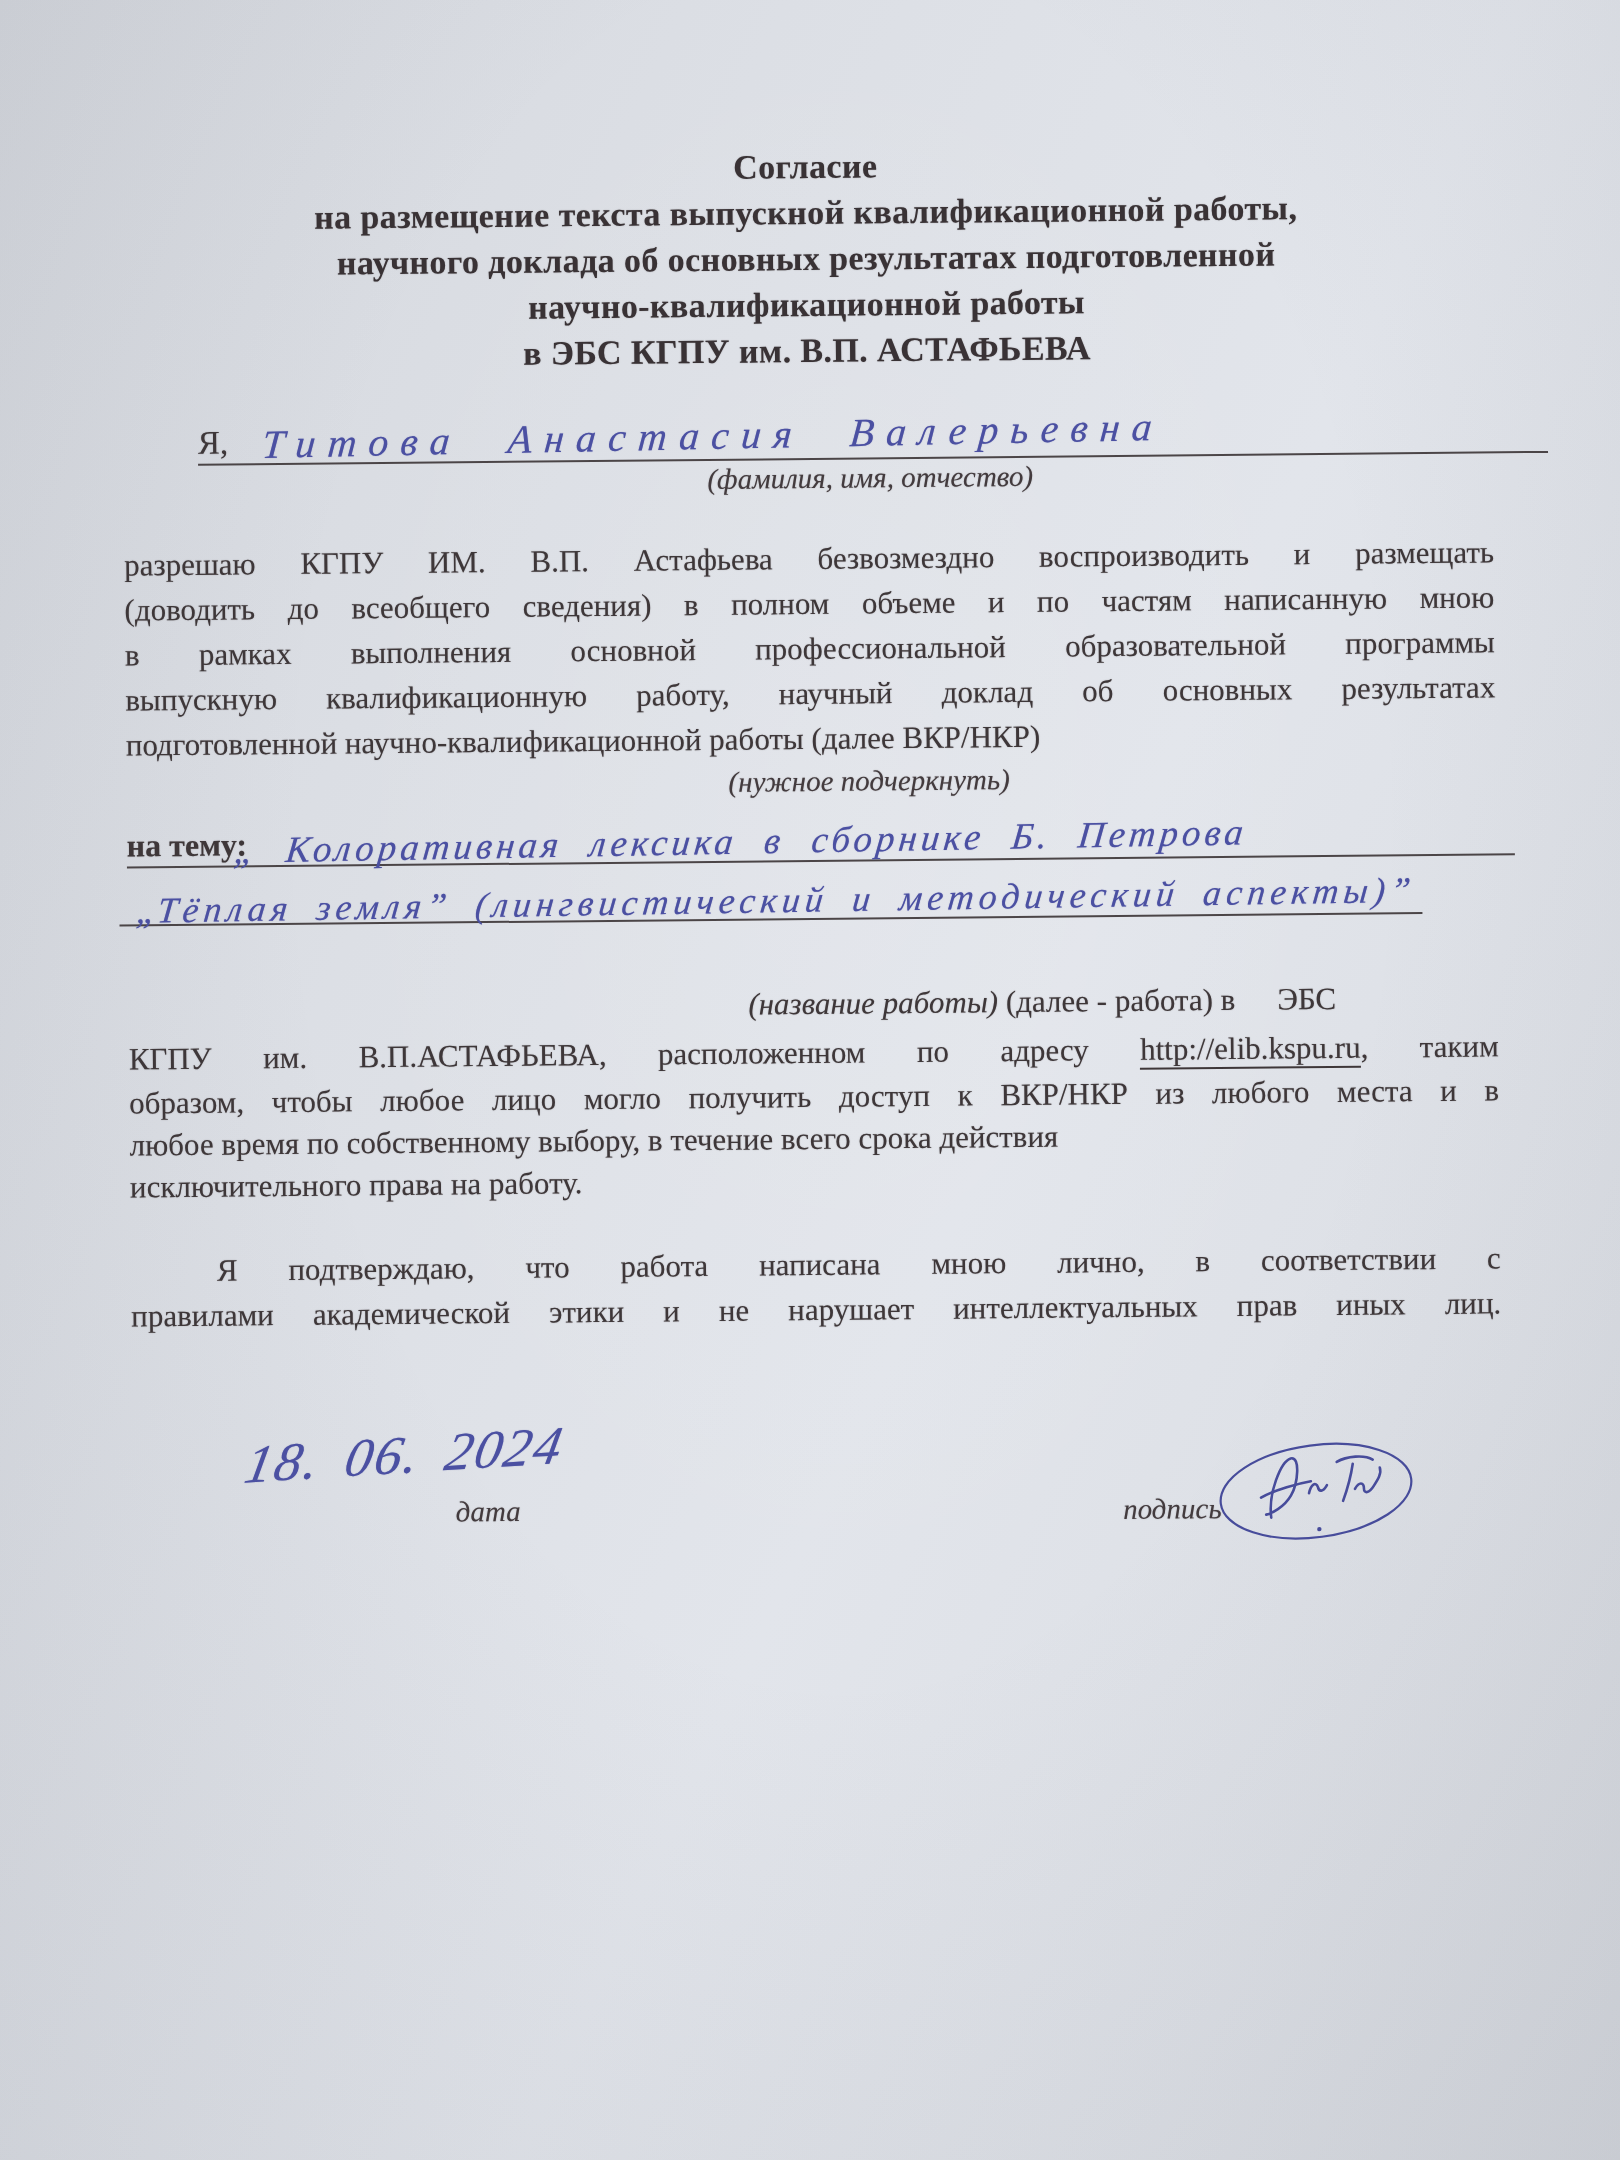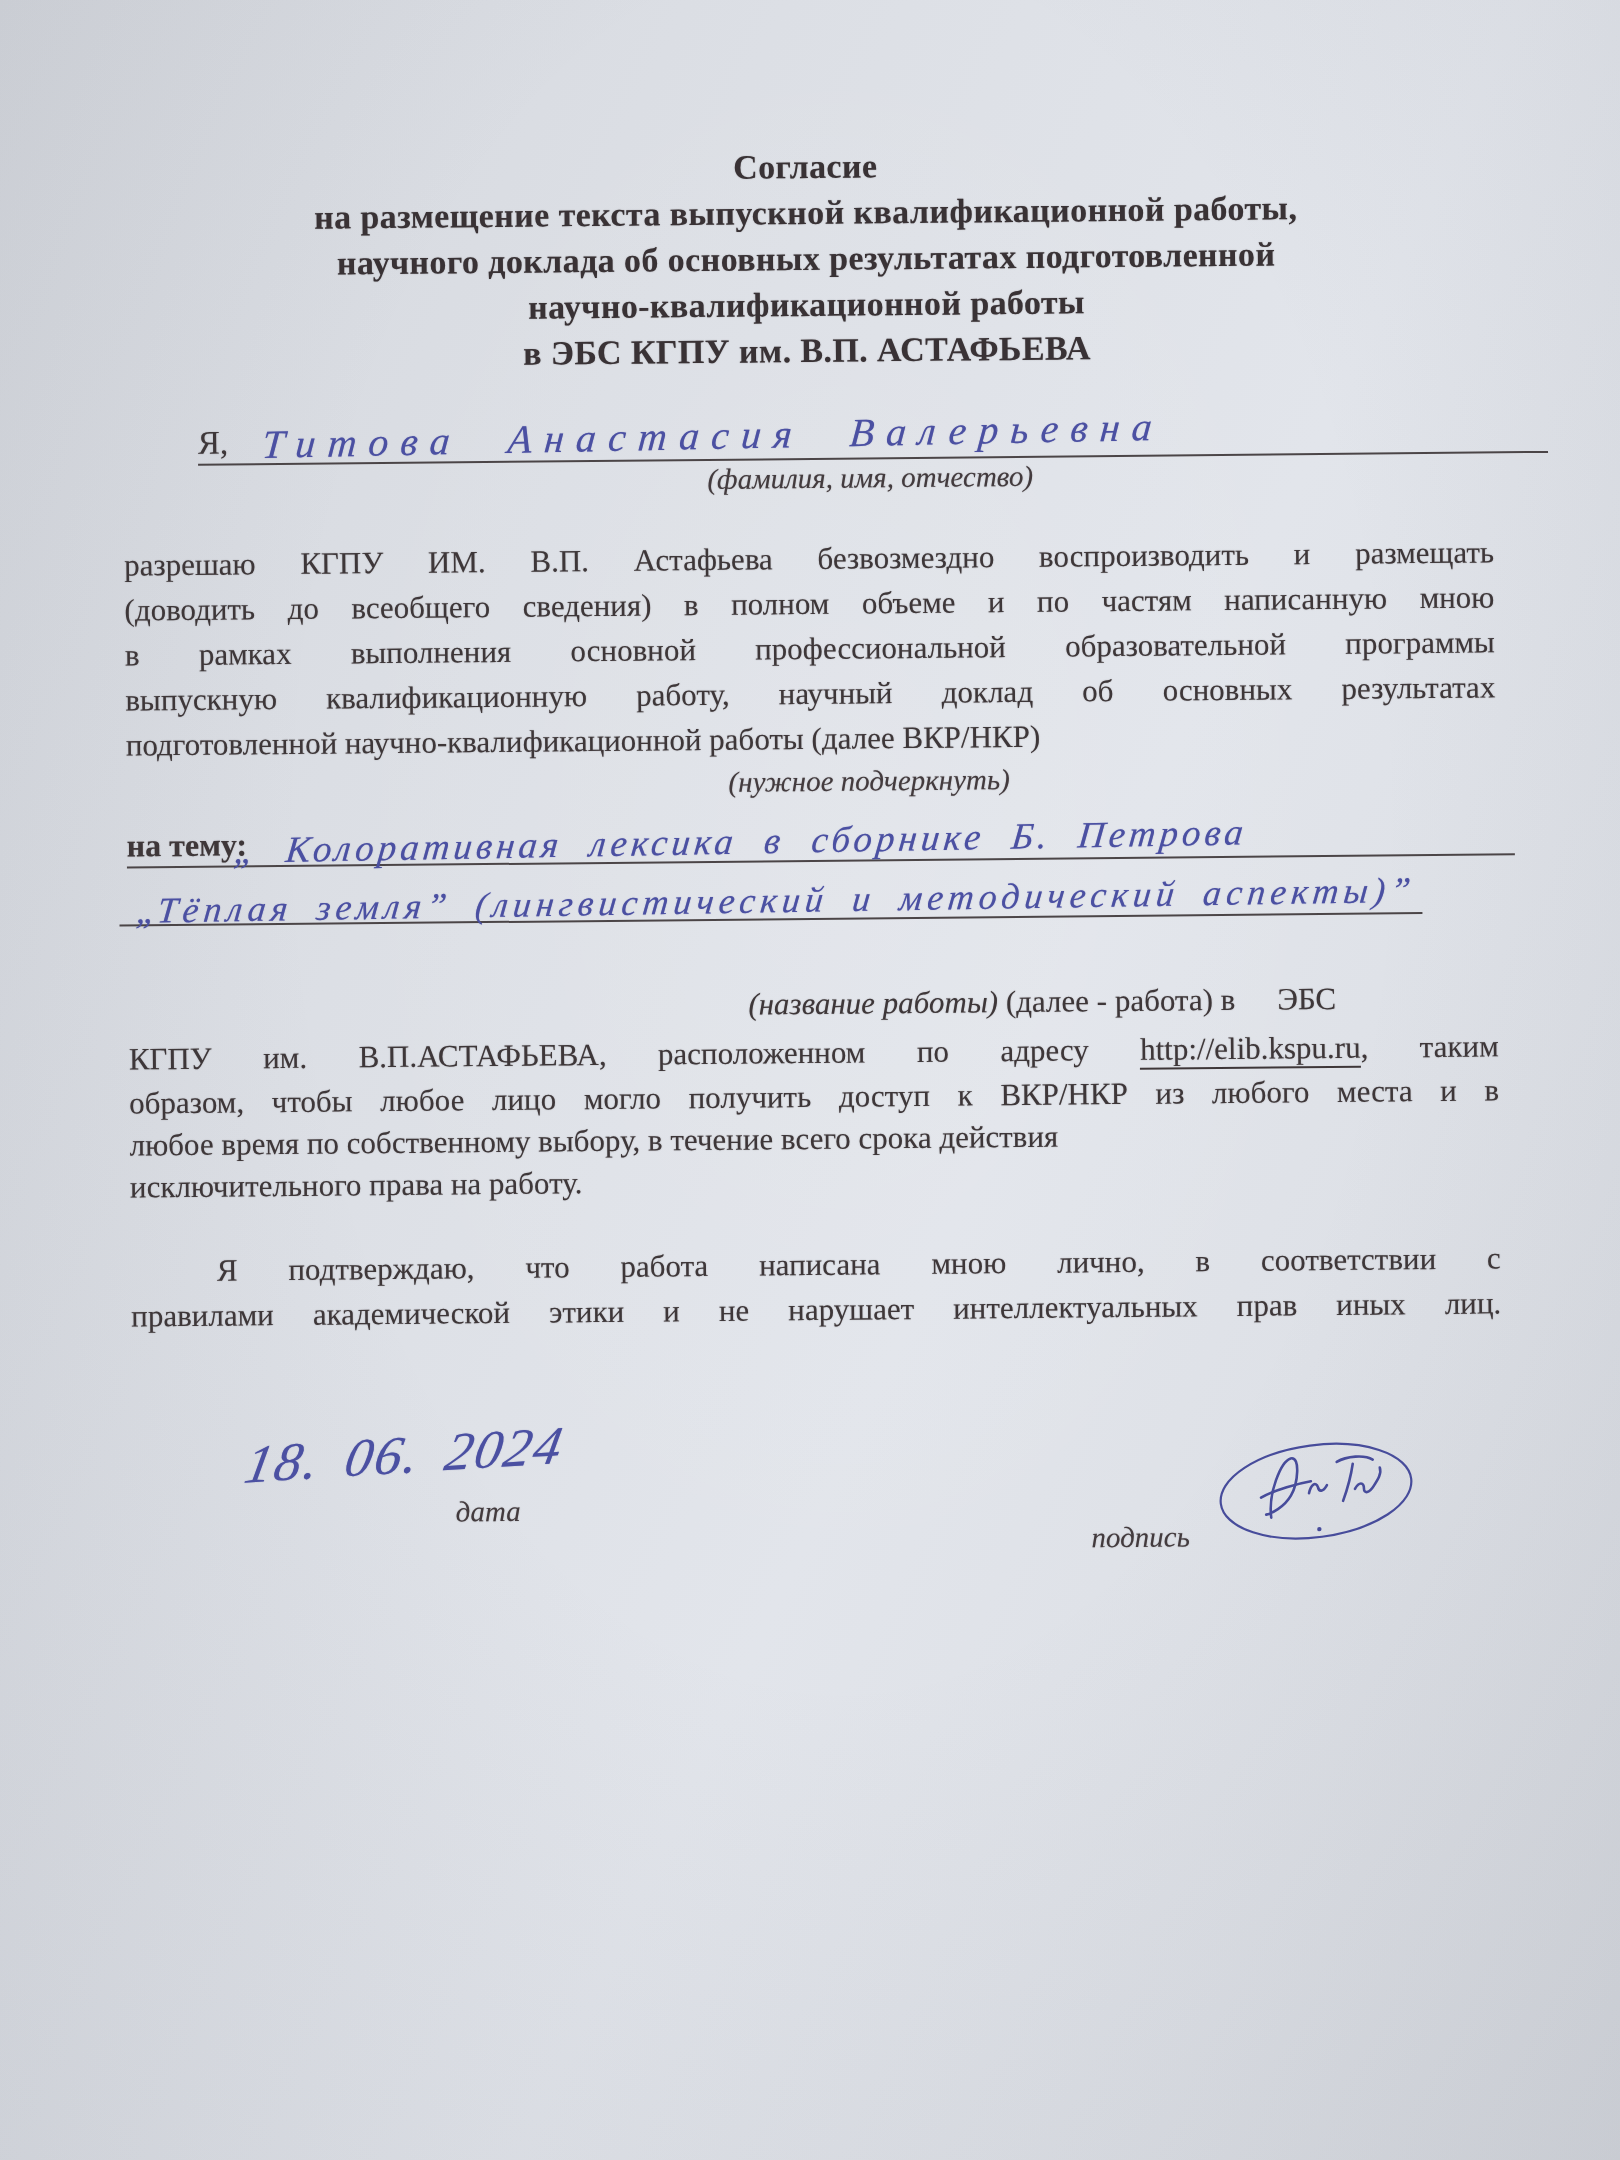--- a/index.html
+++ b/index.html
@@ -46,21 +46,21 @@
     letter-spacing:5px;word-spacing:10px;transform:skewX(-7deg) rotate(-0.4deg);}
   .placement1{top:846px;left:620px;font-size:31px;white-space:nowrap;}
   .gap40{display:inline-block;width:42px;}
   .pl2{top:890px;}  .pl3{top:934px;}  .pl4{top:976px;}  .pl5{top:1018px;}
   .url{border-bottom:2px solid #3e3739;padding-bottom:1px;}
   .cf1{top:1102px;padding-left:86px;box-sizing:border-box;}
   .cf2{top:1147px;}
   .date-hand{top:1280px;left:115px;font-size:54px;letter-spacing:2px;word-spacing:10px;
     transform:skewX(-14deg) rotate(-3deg);}
   .date-label{top:1352px;left:280px;width:150px;text-align:center;}
-  .sig-label{top:1356px;left:958px;margin-top:28px;}
+  .sig-label{top:1356px;left:990px;}
   .sig-svg{top:1296px;left:1080px;width:210px;height:122px;}
 </style>
 </head>
 <body>
 
 <div class="vignette"></div>
 
 <div class="content">
 
   <div class="abs title">

